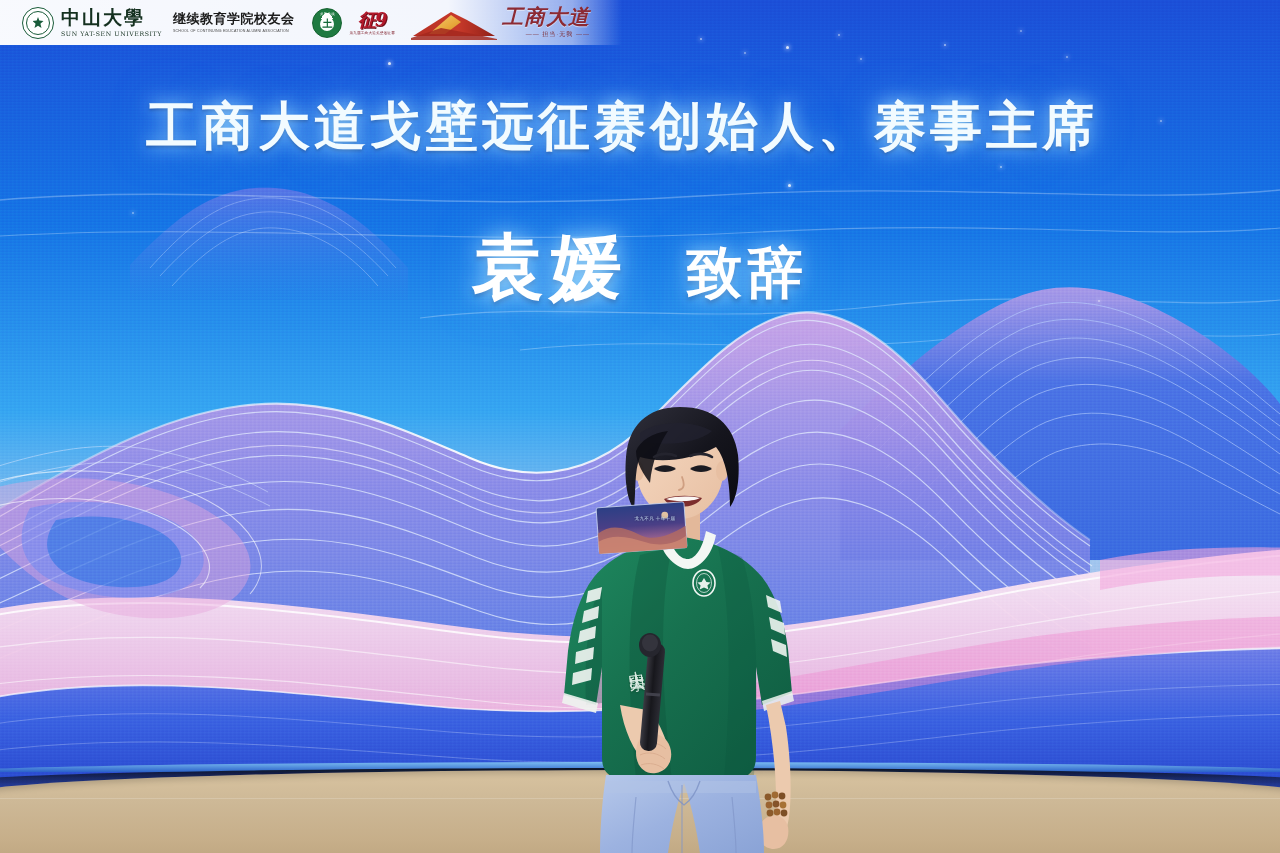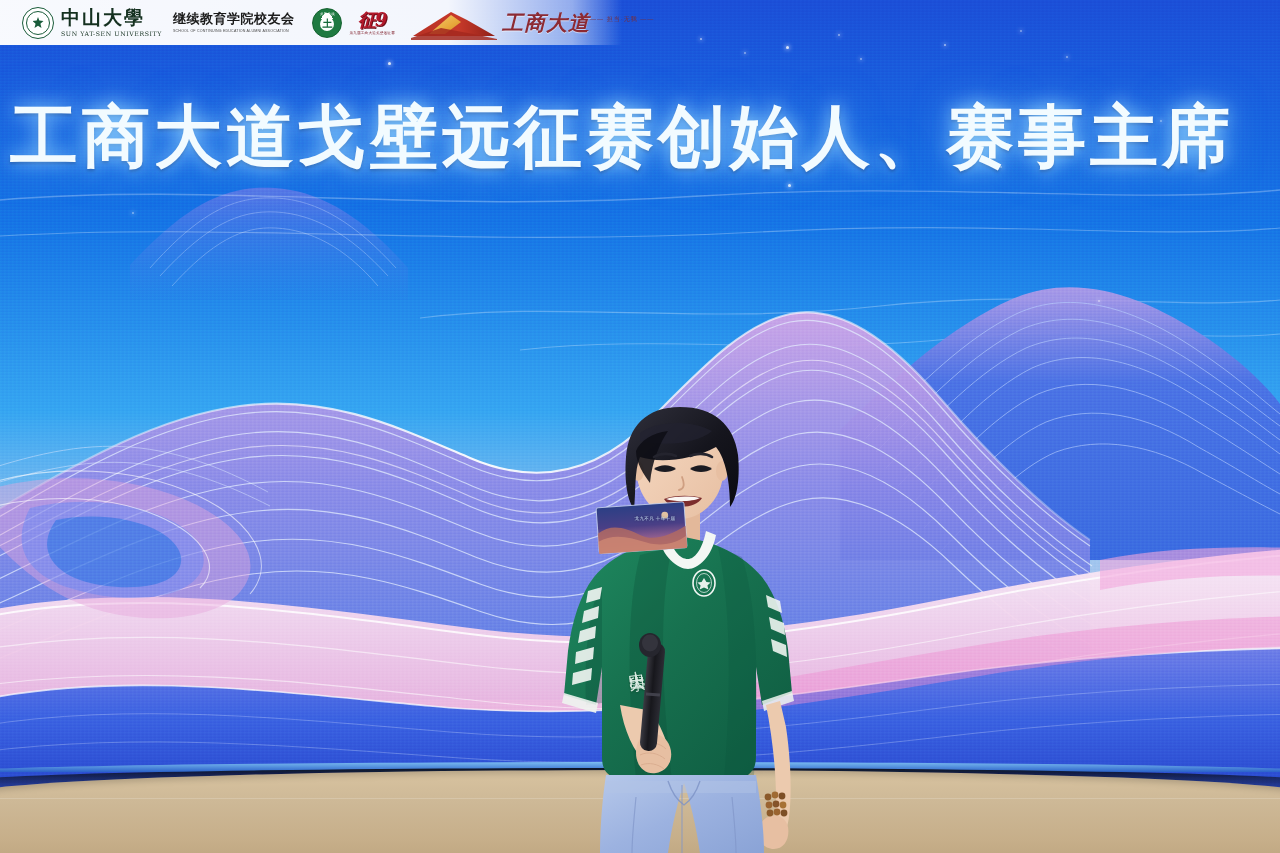--- a/index.html
+++ b/index.html
@@ -147,21 +147,21 @@
     text-shadow:1px 1px 0 #6d0d18;white-space:nowrap;
   }
   .zheng9-sub{
     font-size:3.6px;color:#7a1420;letter-spacing:.2px;white-space:nowrap;margin-top:2px;
   }
 
   .mtn-logo{
     width:86px;height:34px;flex:none;position:relative;
   }
 
-  .gsdd{display:flex;flex-direction:row;align-items:flex-start;margin-left:-2px;}
+  .gsdd{display:flex;flex-direction:column;align-items:flex-end;margin-left:-2px;}
   .gsdd-main{
     font-family:"DejaVu Serif","Liberation Serif",serif;
     font-weight:700;font-size:21px;line-height:1;color:#8c2a33;
     letter-spacing:1px;white-space:nowrap;font-style:italic;
     text-shadow:0 1px 0 rgba(255,255,255,.5);
   }
   .gsdd-sub{
     font-size:6px;color:#7b2b33;letter-spacing:1px;white-space:nowrap;margin-top:3px;
   }
 
@@ -170,21 +170,21 @@
   .art svg{position:absolute;left:0;top:0;width:1280px;height:790px;}
 
   
   .star{position:absolute;border-radius:50%;background:#fff;opacity:.85;
     box-shadow:0 0 4px 1px rgba(255,255,255,.6);}
 
   
   .screen-title{
     position:absolute;top:92px;left:0;width:1244px;text-align:center;
     font-family:"DejaVu Sans","Liberation Sans",sans-serif;
-    font-weight:700;font-size:68px;letter-spacing:4px;color:#f2fbff;
+    font-weight:700;font-size:52px;letter-spacing:4px;color:#f2fbff;
     text-shadow:0 0 18px rgba(150,215,255,.95),0 0 38px rgba(120,200,255,.6),0 2px 3px rgba(10,40,110,.5);
     z-index:12;white-space:nowrap;
   }
   .screen-name-row{
     position:absolute;top:220px;left:0;width:1280px;text-align:center;
     z-index:12;white-space:nowrap;
   }
   .screen-name{
     font-family:"DejaVu Sans","Liberation Sans",sans-serif;
     font-weight:700;font-size:72px;letter-spacing:6px;color:#ffffff;
@@ -365,20 +365,24 @@
     <div class="star" style="left:1000px;top:166px;width:2px;height:2px;opacity:.6"></div>
     <div class="star" style="left:1160px;top:120px;width:2px;height:2px;opacity:.5"></div>
     <div class="star" style="left:132px;top:212px;width:2px;height:2px;opacity:.45"></div>
     <div class="star" style="left:1098px;top:300px;width:2px;height:2px;opacity:.5"></div>
 
     <div class="scan"></div>
     <div class="vgrid"></div>
 
     <div class="screen-title">工商大道戈壁远征赛创始人、赛事主席</div>
 
+    <div class="screen-name-row">
+      <span class="screen-name">袁媛</span>
+      <span class="screen-action">致辞</span>
+    </div>
   </div>
 
   <div class="person">
     <svg viewBox="0 0 290 448" preserveAspectRatio="none">
       <defs>
         <linearGradient id="gSkin" x1="0" y1="0" x2="1" y2="1">
           <stop offset="0%" stop-color="#f6d9c2"></stop>
           <stop offset="100%" stop-color="#e7bfa2"></stop>
         </linearGradient>
         <linearGradient id="gJersey" x1="0" y1="0" x2="1" y2="1">

